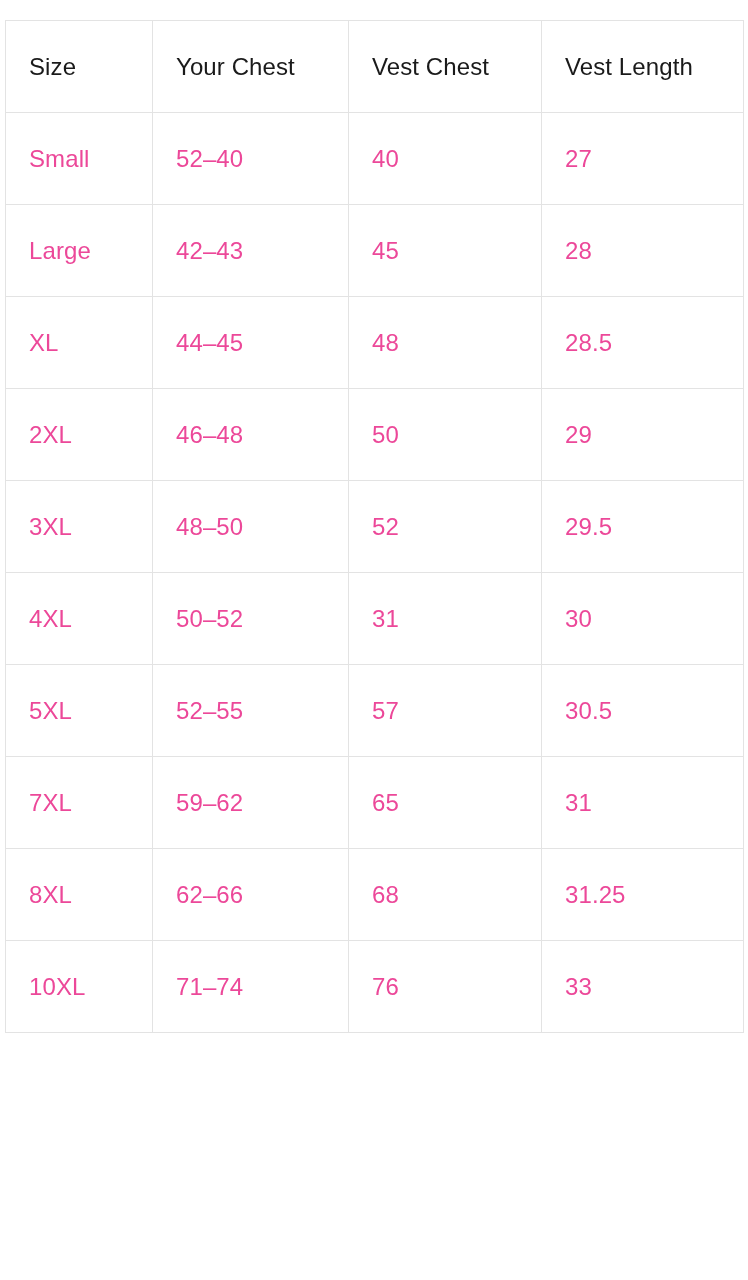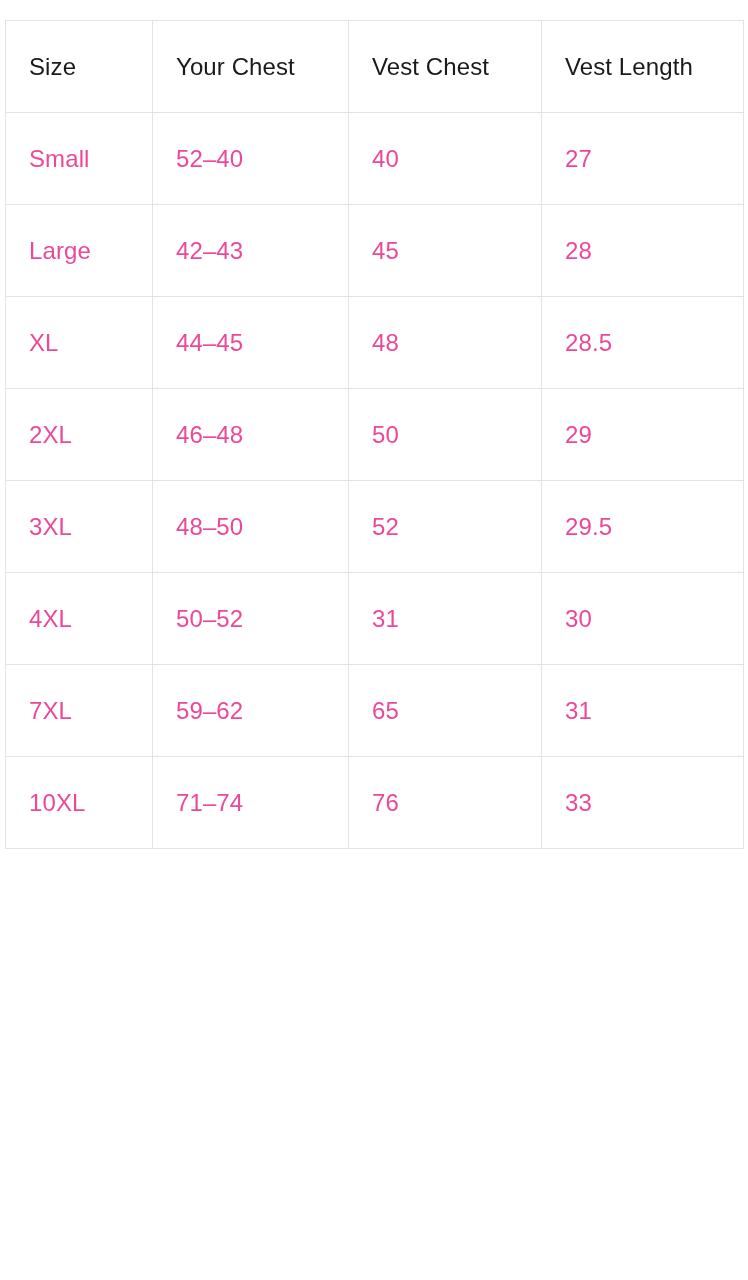--- a/index.html
+++ b/index.html
@@ -113,24 +113,36 @@
         <td>52</td>
         <td>29.5</td>
       </tr>
       <tr>
         <td class="cell-size">4XL</td>
         <td>50–52</td>
         <td>31</td>
         <td>30</td>
       </tr>
       <tr>
+        <td class="cell-size">5XL</td>
+        <td>52–55</td>
+        <td>57</td>
+        <td>30.5</td>
+      </tr>
+      <tr>
         <td class="cell-size">7XL</td>
         <td>59–62</td>
         <td>65</td>
         <td>31</td>
+      </tr>
+      <tr>
+        <td class="cell-size">8XL</td>
+        <td>62–66</td>
+        <td>68</td>
+        <td>31.25</td>
       </tr>
       <tr>
         <td class="cell-size">10XL</td>
         <td>71–74</td>
         <td>76</td>
         <td>33</td>
       </tr>
     </tbody>
   </table>
 </div>

